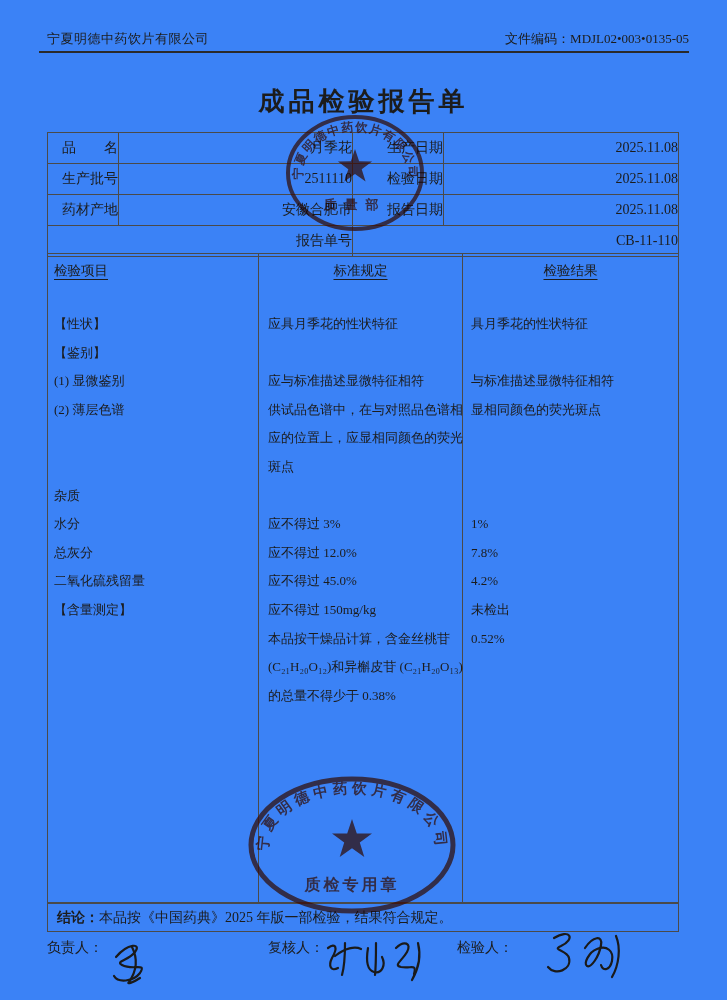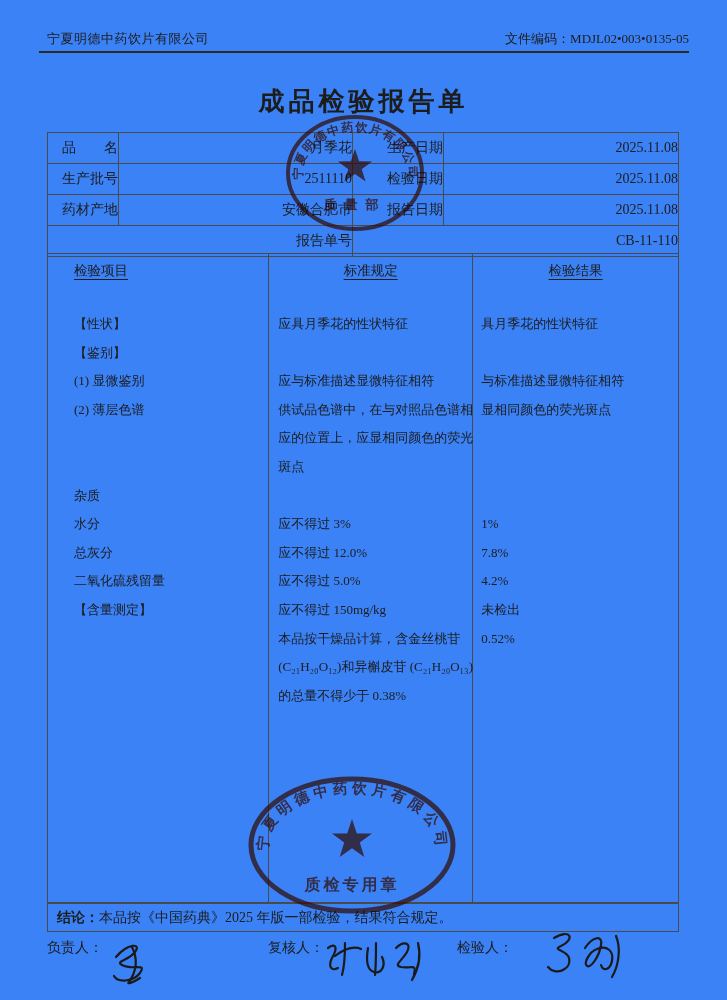--- a/index.html
+++ b/index.html
@@ -15,21 +15,21 @@
   
   .title{position:absolute;left:0;top:84px;width:727px;text-align:center;
     font-size:26px;font-weight:bold;letter-spacing:4px;}
   
   table.info{position:absolute;left:47px;top:132px;border-collapse:collapse;table-layout:fixed;}
   table.info td{border:1px solid #4a4a4a;height:30px;font-size:14px;padding:0 0 0 8px;
     vertical-align:middle;overflow:hidden;white-space:nowrap;text-align:right;}
   td.c1{width:62px;}td.c2{width:225px;}td.c3{width:82px;}td.c4{width:226px;}
   
   .maintbl{position:absolute;left:47px;top:253px;width:632px;height:650px;
-    border:1px solid #4a4a4a;box-sizing:border-box;display:flex;padding-left:20px;}
+    border:1px solid #4a4a4a;box-sizing:border-box;display:flex;}
   .tcol{box-sizing:border-box;padding-top:56px;position:relative;}
   .tcol-1{width:211px;border-right:1px solid #4a4a4a;}
   .tcol-2{width:204px;border-right:1px solid #4a4a4a;}
   .tcol-3{width:215px;}
   .thead{position:absolute;top:8px;left:0;width:100%;font-size:13.5px;
     text-align:center;}
   .thead span{text-decoration:underline;text-underline-offset:4px;}
   .tcol-1 .thead{text-align:left;padding-left:6px;box-sizing:border-box;}
   .tline{height:28.6px;line-height:28.6px;font-size:13px;white-space:nowrap;}
   .tcol-1 .tline{padding-left:6px;}
@@ -106,21 +106,21 @@
       <div class="thead"><span>标准规定</span></div>
     <div class="tline">应具月季花的性状特征</div>
         <div class="tline"></div>
         <div class="tline">应与标准描述显微特征相符</div>
         <div class="tline">供试品色谱中，在与对照品色谱相</div>
         <div class="tline">应的位置上，应显相同颜色的荧光</div>
         <div class="tline">斑点</div>
         <div class="tline"></div>
         <div class="tline">应不得过 3%</div>
         <div class="tline">应不得过 12.0%</div>
-        <div class="tline">应不得过 5.0%</div>
+        <div class="tline">应不得过 45.0%</div>
         <div class="tline">应不得过 150mg/kg</div>
         <div class="tline">本品按干燥品计算，含金丝桃苷</div>
         <div class="tline">(C₂₁H₂₀O₁₂)和异槲皮苷 (C₂₁H₂₀O₁₃)</div>
         <div class="tline">的总量不得少于 0.38%</div>
       </div>
     <div class="tcol tcol-3" id="col-results">
       <div class="thead"><span>检验结果</span></div>
     <div class="tline">具月季花的性状特征</div>
         <div class="tline"></div>
         <div class="tline">与标准描述显微特征相符</div>

